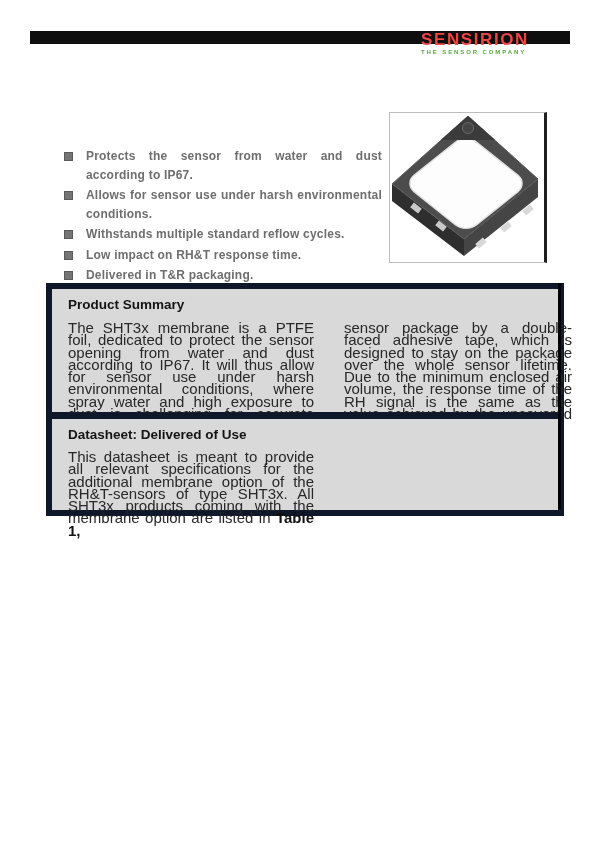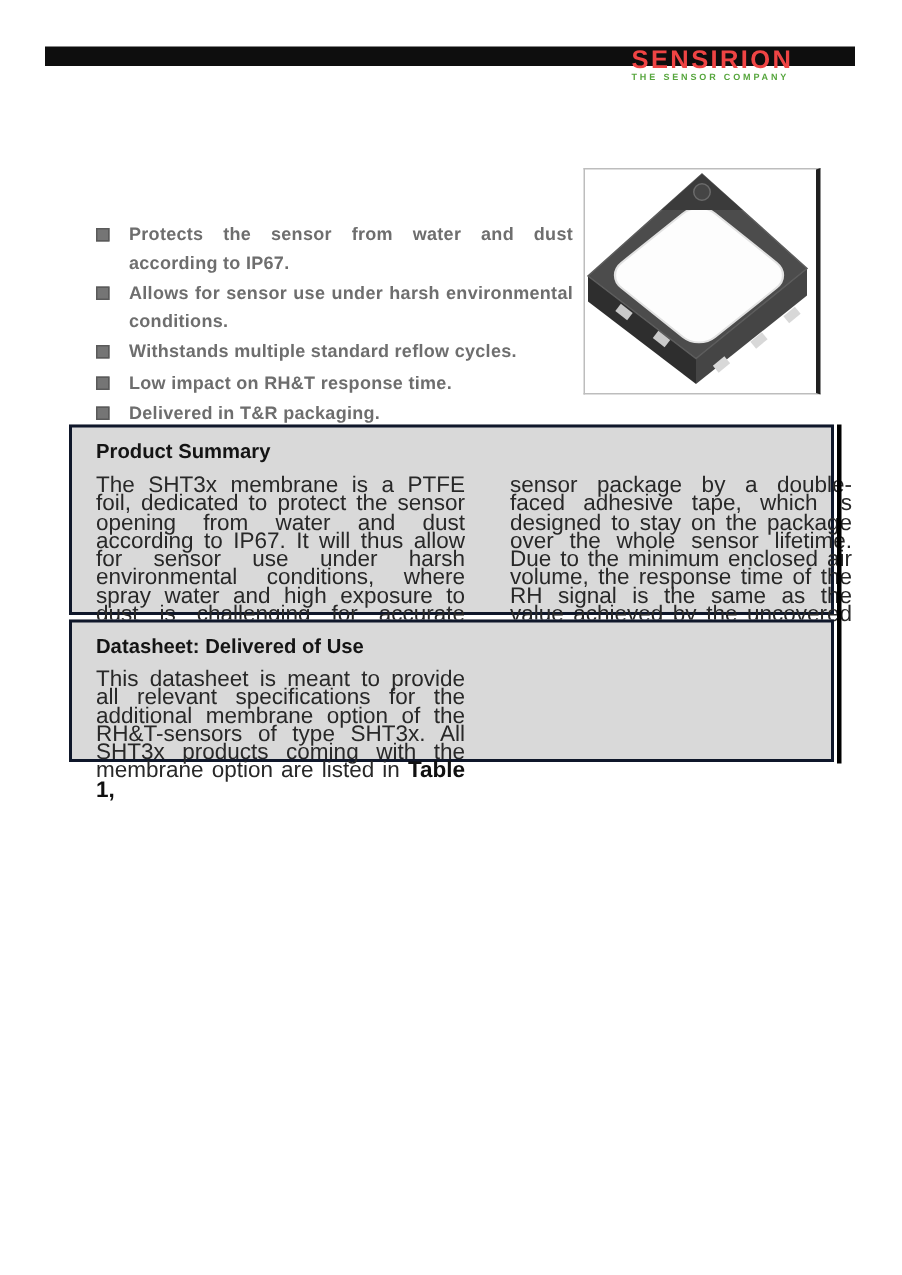--- a/index.html
+++ b/index.html
@@ -17,21 +17,21 @@
   .features{position:absolute;left:64px;top:111px;width:318px;margin-top:36px;}
   .feat{display:flex;gap:13px;margin-bottom:2px;}
   .feat-marker{flex:none;width:7px;height:7px;margin-top:5px;background:#757575;border:1px solid #5a5a5a;}
   .feat-text{width:100%;font-weight:700;font-size:12px;line-height:18.5px;color:#6e6e6e;
              text-align:justify;letter-spacing:0.2px;}
   
   .img-frame{position:absolute;left:389px;top:112px;width:154px;height:149px;background:#ffffff;
              border:1px solid #bdbdbd;border-right:3px solid #1f1f1f;}
   .img-frame svg{display:block;width:100%;height:100%;}
   
-  .gbox{position:absolute;left:46px;width:506px;background:#d9d9d9;border:2px solid #0f172a;}
+  .gbox{position:absolute;left:46px;width:506px;background:#d9d9d9;border:6px solid #0f172a;}
   .gbox.summary{top:283px;height:123px;}
   .gbox.intention{top:413px;height:91px;}
   .gbox-title{position:absolute;left:16px;top:8px;font-weight:700;font-size:13.5px;color:#141414;}
   .col{position:absolute;top:33px;font-size:15px;line-height:12.3px;color:#282828;
        text-align:justify;text-align-last:justify;}
   .gbox.intention .col{top:32px;}
   .col.left{left:16px;width:246px;}
   .col.right{left:256px;width:228px;margin-left:36px;}
   .col .bold{font-weight:700;color:#101010;}
   .vrule{position:absolute;left:558px;top:283px;width:3px;height:226px;background:#000;}

